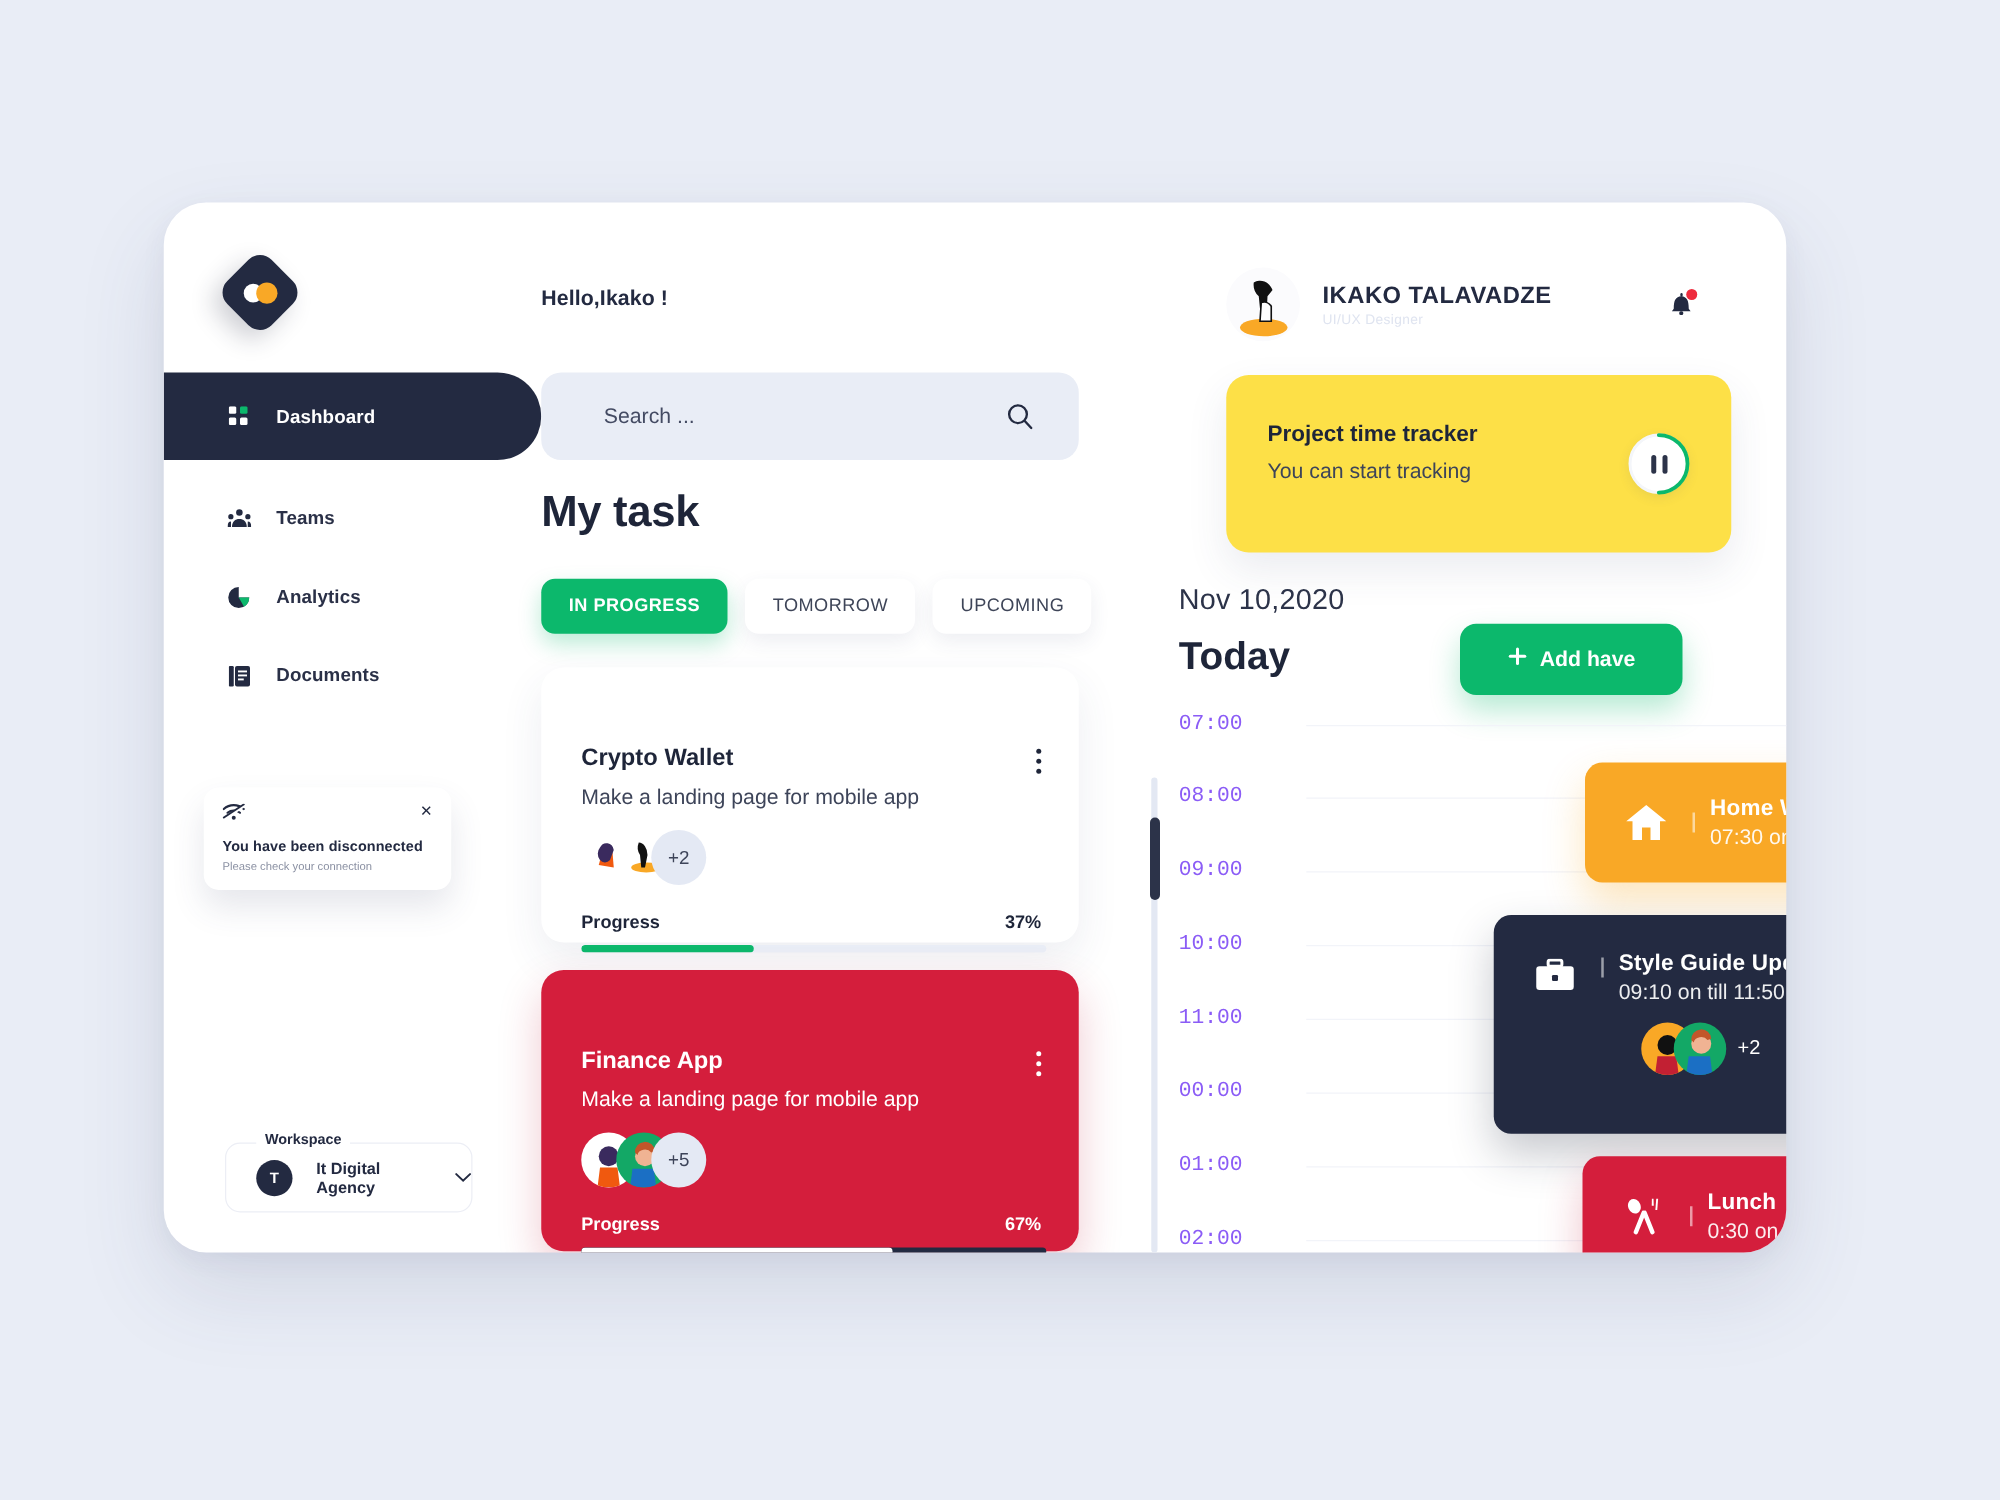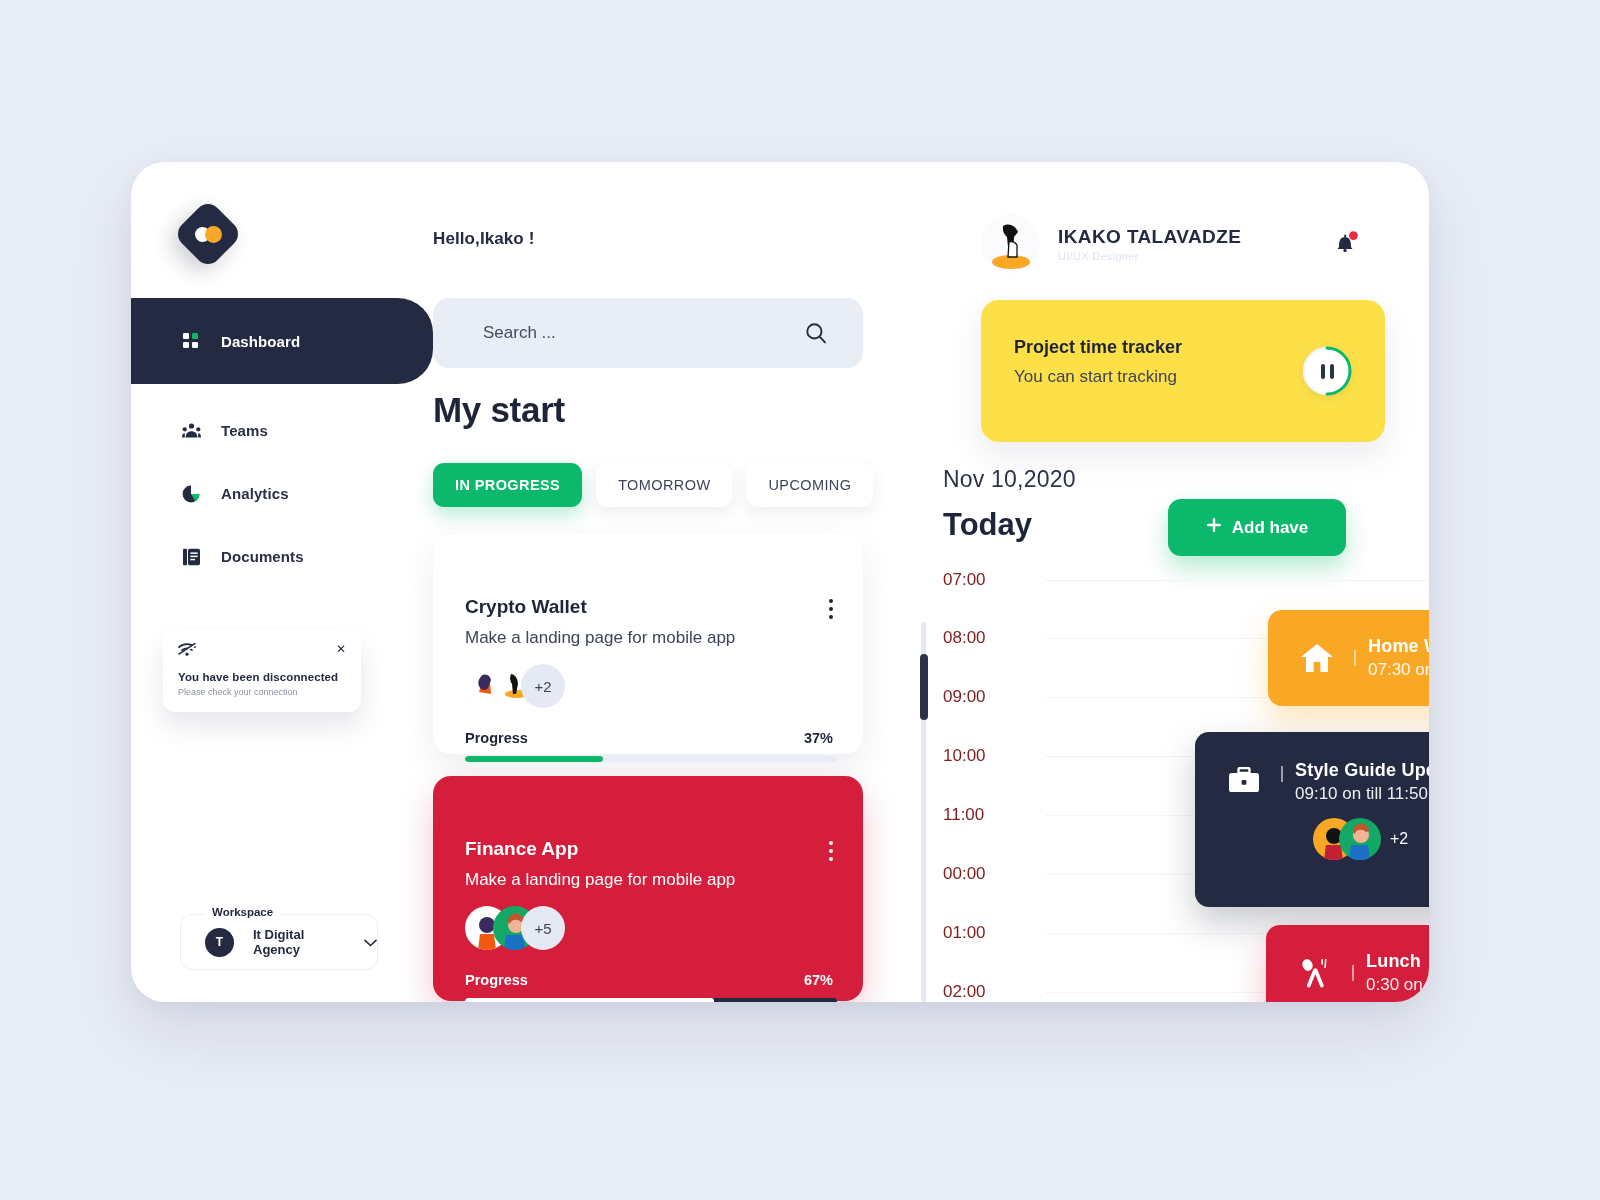--- a/index.html
+++ b/index.html
@@ -43,21 +43,21 @@
   .nav-item {
     display: flex; align-items: center;
     height: 41px; margin-bottom: 1px;
     padding-left: 50px;
     color: #2a3047;
     font-size: 15px; font-weight: bold;
     letter-spacing: .1px;
     cursor: pointer;
   }
   .nav-item.active {
-    height: 86px;
+    height: 70px;
     background: #232a41;
     color: #ffffff;
     border-radius: 0 35px 35px 0;
     margin-bottom: 26px;
   }
   .nav-item .ico { width: 20px; height: 20px; margin-right: 20px; flex: none;
                    display:flex; align-items:center; justify-content:center; }
   .nav-sub { margin-bottom: 22px; }
 
   
@@ -203,21 +203,21 @@
     width: 178px; height: 57px; border-radius: 13px;
     background:#0cb86c; color:#fff; border:none;
     font-family:"Liberation Sans", sans-serif;
     font-size: 17px; font-weight:bold;
     display:flex; align-items:center; justify-content:center; gap:10px;
     box-shadow: 0 12px 24px rgba(12,184,108,.3); cursor:pointer;
   }
 
   .timeline { position:absolute; left: 0; top: 410px; width: 486px; height: 430px; }
   .time-row { position:absolute; left: 0; width: 486px; height: 1px; }
-  .time-lab { position:absolute; left: 0; top: -10px; font-size: 17px; color:#7f1d1d; }
+  .time-lab { position:absolute; left: 0; top: -10px; font-size: 17px; color:#8b5cf6;font-family:Liberation Mono, monospace; }
   .time-line { position:absolute; left: 102px; right: -100px; top: 0; height: 1px; background:#f2f4f9; }
 
   .ev {
     position:absolute; border-radius: 14px;
     display:flex; align-items:center;
     padding-left: 30px;
     color:#fff;
   }
   .ev-icon { width: 38px; height: 38px; display:flex; align-items:center; justify-content:center; flex:none; }
   .ev-sep { width: 2px; height: 16px; background:rgba(255,255,255,.55); margin: 0 12px 0 18px; }
@@ -337,21 +337,21 @@
     <div class="search">
       <input type="text" placeholder="Search ..." style="">
       <span class="search-ico">
         <svg width="22" height="22" viewBox="0 0 22 22">
           <circle cx="9.4" cy="9.4" r="7.1" stroke="#232a41" stroke-width="1.9" fill="none"></circle>
           <line x1="14.8" y1="14.8" x2="20" y2="20.4" stroke="#232a41" stroke-width="1.9" stroke-linecap="round"></line>
         </svg>
       </span>
     </div>
 
-    <div class="mytasks">My start</div>
+    <div class="mytasks">My task</div>
 
     <div class="tabs">
       <div class="tab active">IN PROGRESS</div>
       <div class="tab">TOMORROW</div>
       <div class="tab">UPCOMING</div>
     </div>
 
     <div class="task-card white">
       <div class="tc-head">
         <div class="tc-title">Crypto Wallet</div>

